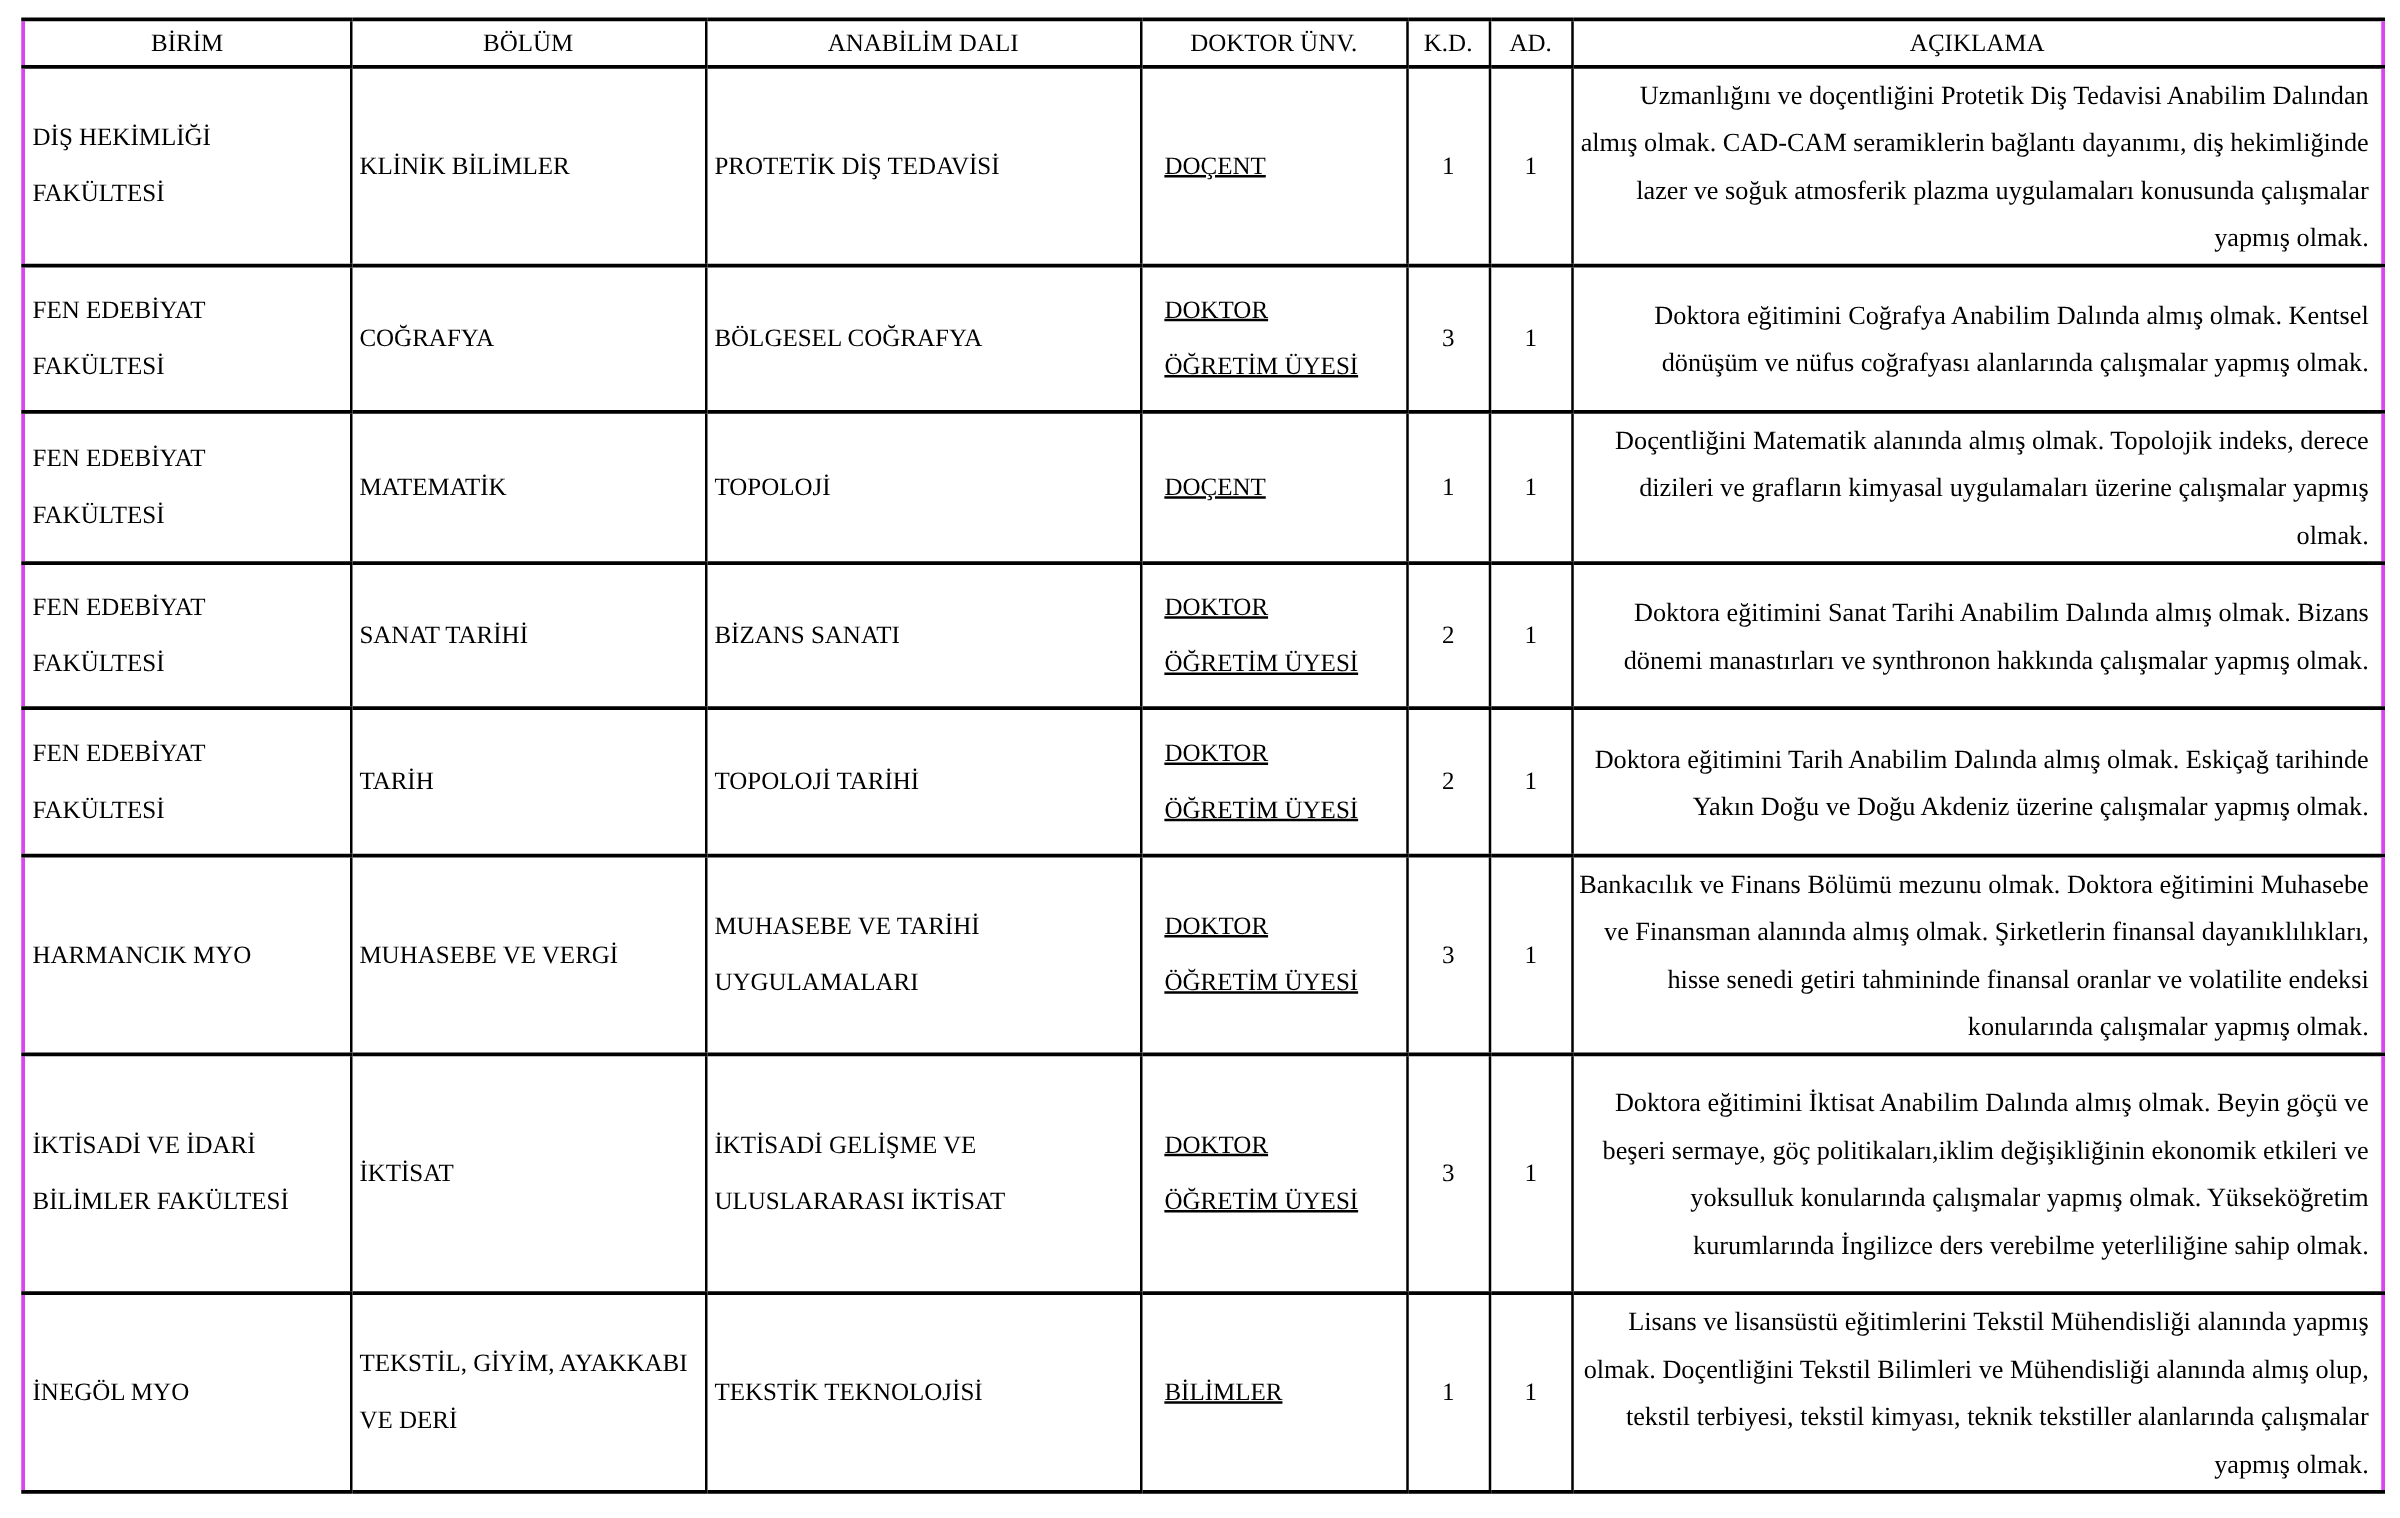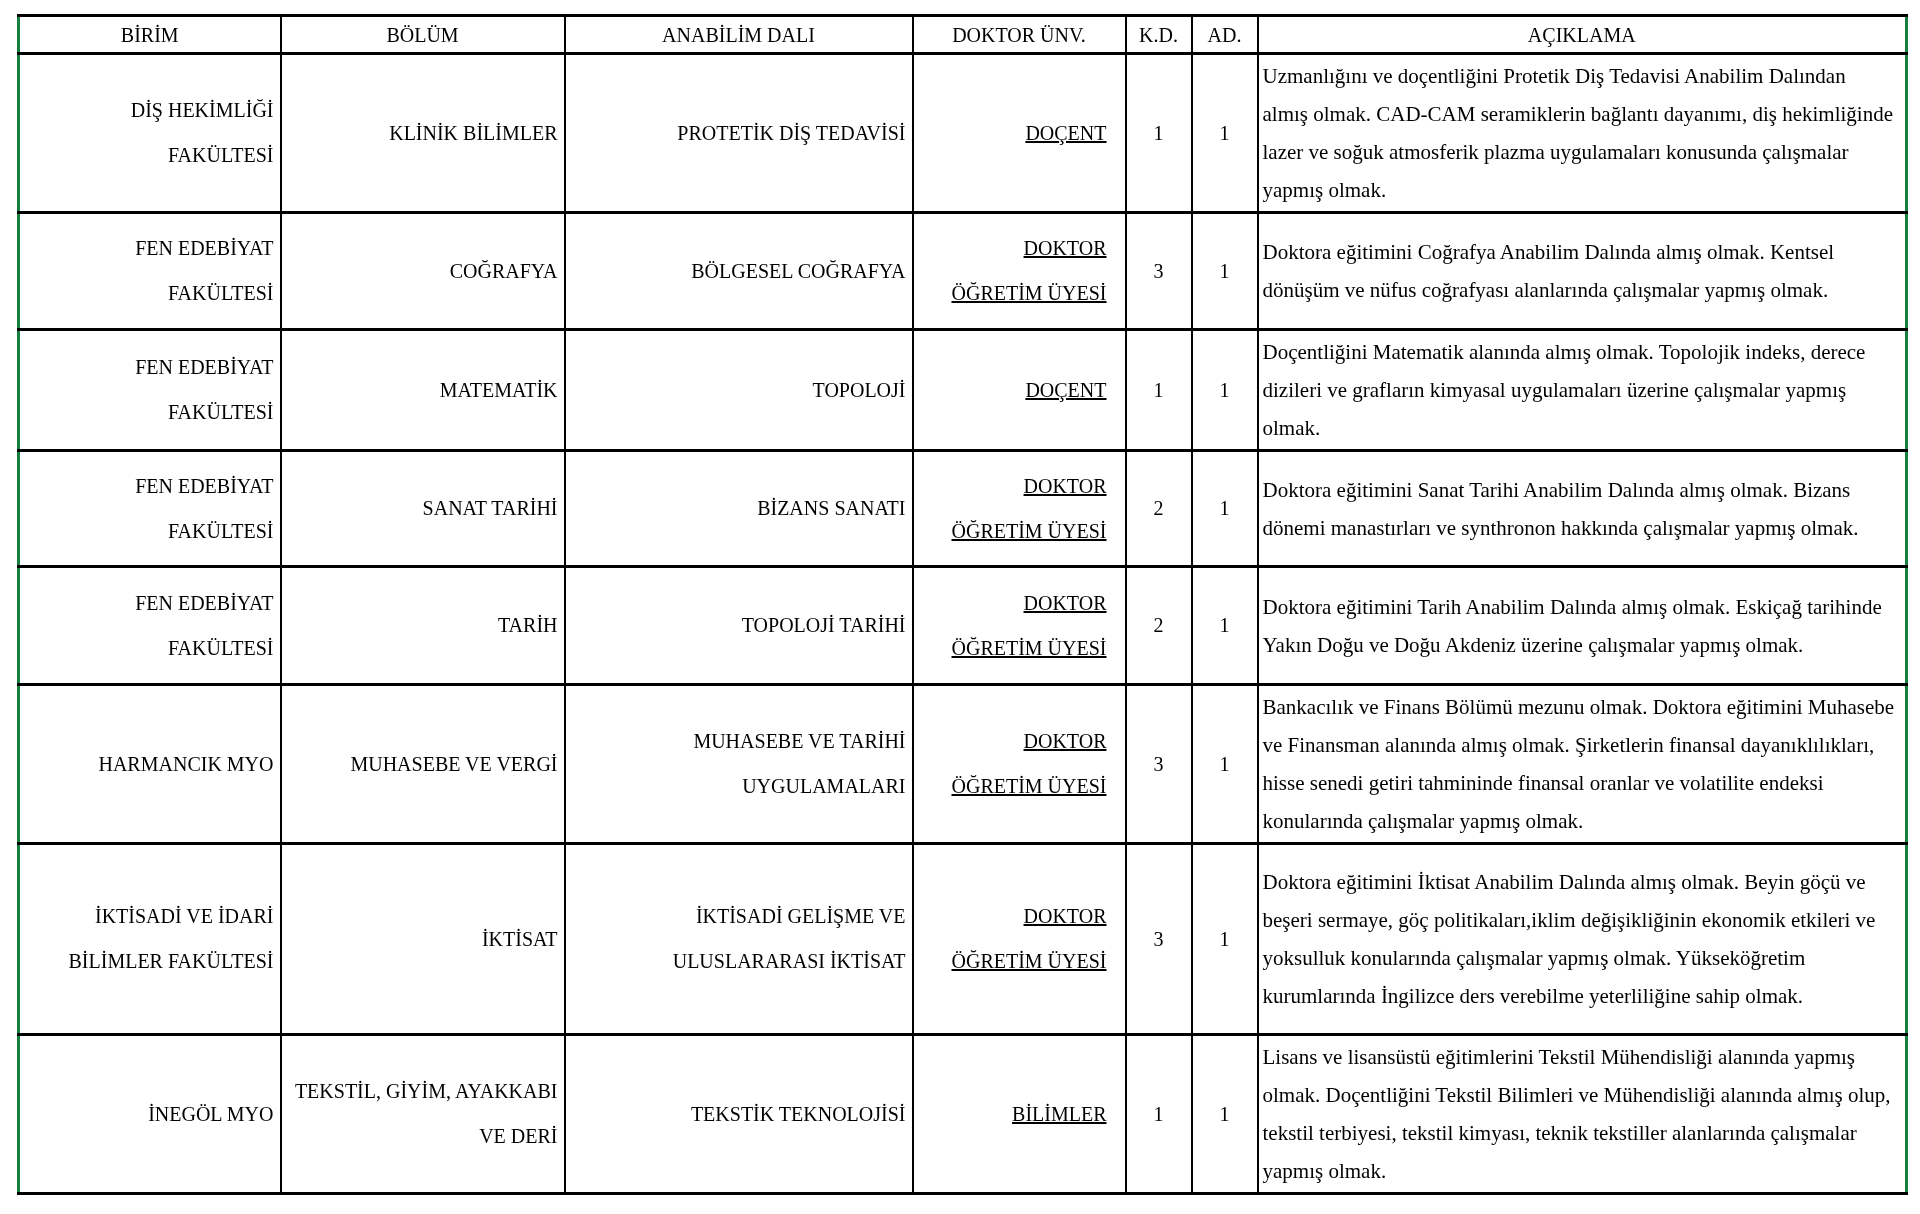--- a/index.html
+++ b/index.html
@@ -15,55 +15,55 @@
     box-sizing: border-box;
     padding: 14px 15px 22px 17px;
     background: #ffffff;
     overflow: hidden;
   }
   table.positions {
     border-collapse: collapse;
     table-layout: fixed;
     width: 1888px;
     background: #ffffff;
-    border: 3px solid #15803d;
+    border: 3px solid #d946ef;
   }
   th, td {
     border: 2px solid #000000;
     border-top-width: 3px;
     border-bottom-width: 3px;
     vertical-align: middle;
     box-sizing: border-box;
     overflow: hidden;
   }
   th {
     font-weight: normal;
     font-size: 20px;
     line-height: 24px;
     height: 38px;
     text-align: center;
     padding: 0 4px;
   }
   td.c {
-    text-align: right;
+    text-align: left;
     font-size: 20px;
     line-height: 45px;
     padding: 0 6px;
   }
   td.kadro {
     padding: 0 18px;
     text-decoration: underline;
   }
   td.num {
     text-align: center;
     font-size: 20px;
     padding: 0 2px;
   }
   td.desc {
-    text-align: left;
+    text-align: right;
     font-size: 21px;
     line-height: 38px;
     padding: 2px 10px 2px 4px;
   }
   
   col.col-birim    { width: 262px; }
   col.col-bolum    { width: 284px; }
   col.col-anabilim { width: 348px; }
   col.col-kadro    { width: 213px; }
   col.col-kd       { width: 66px;  }

